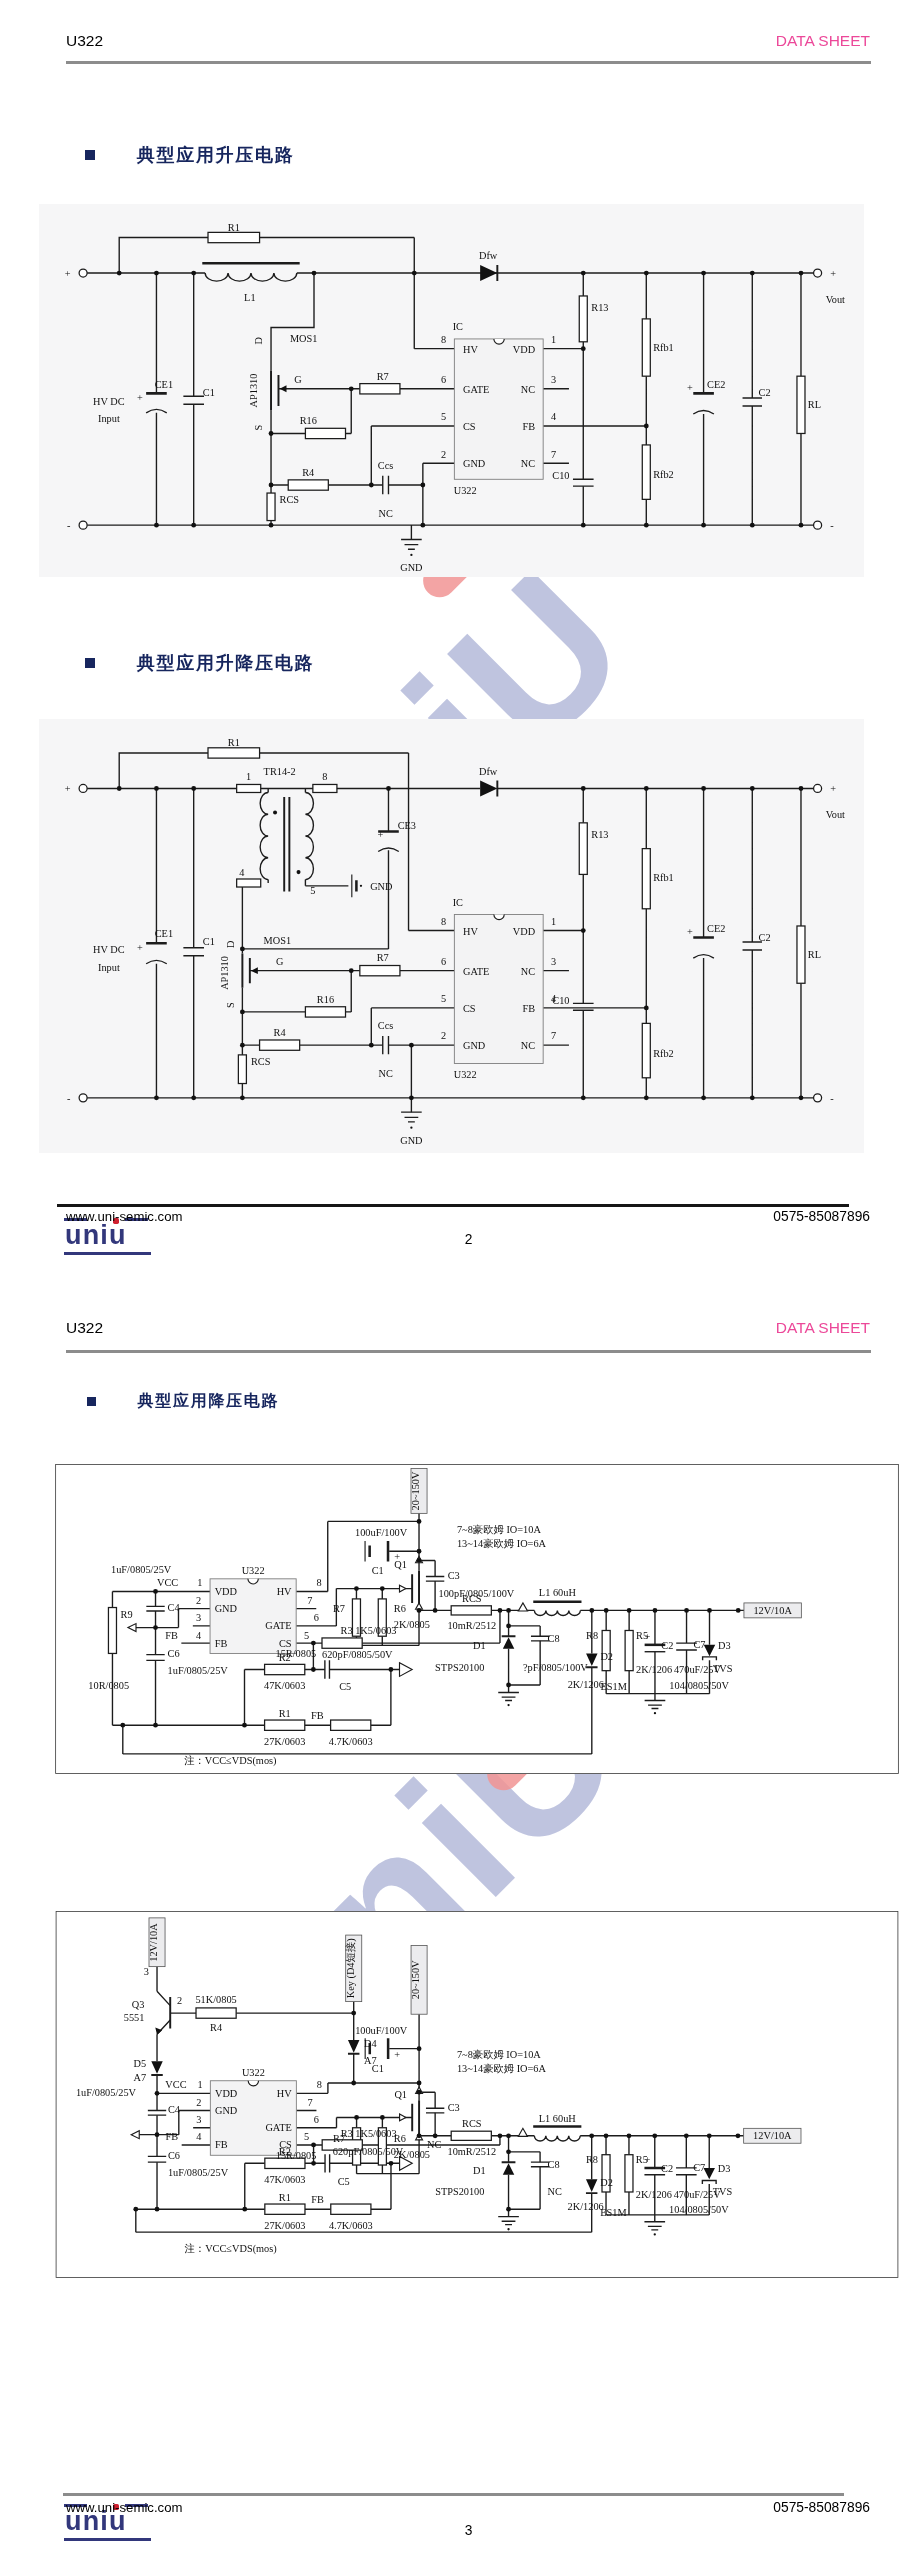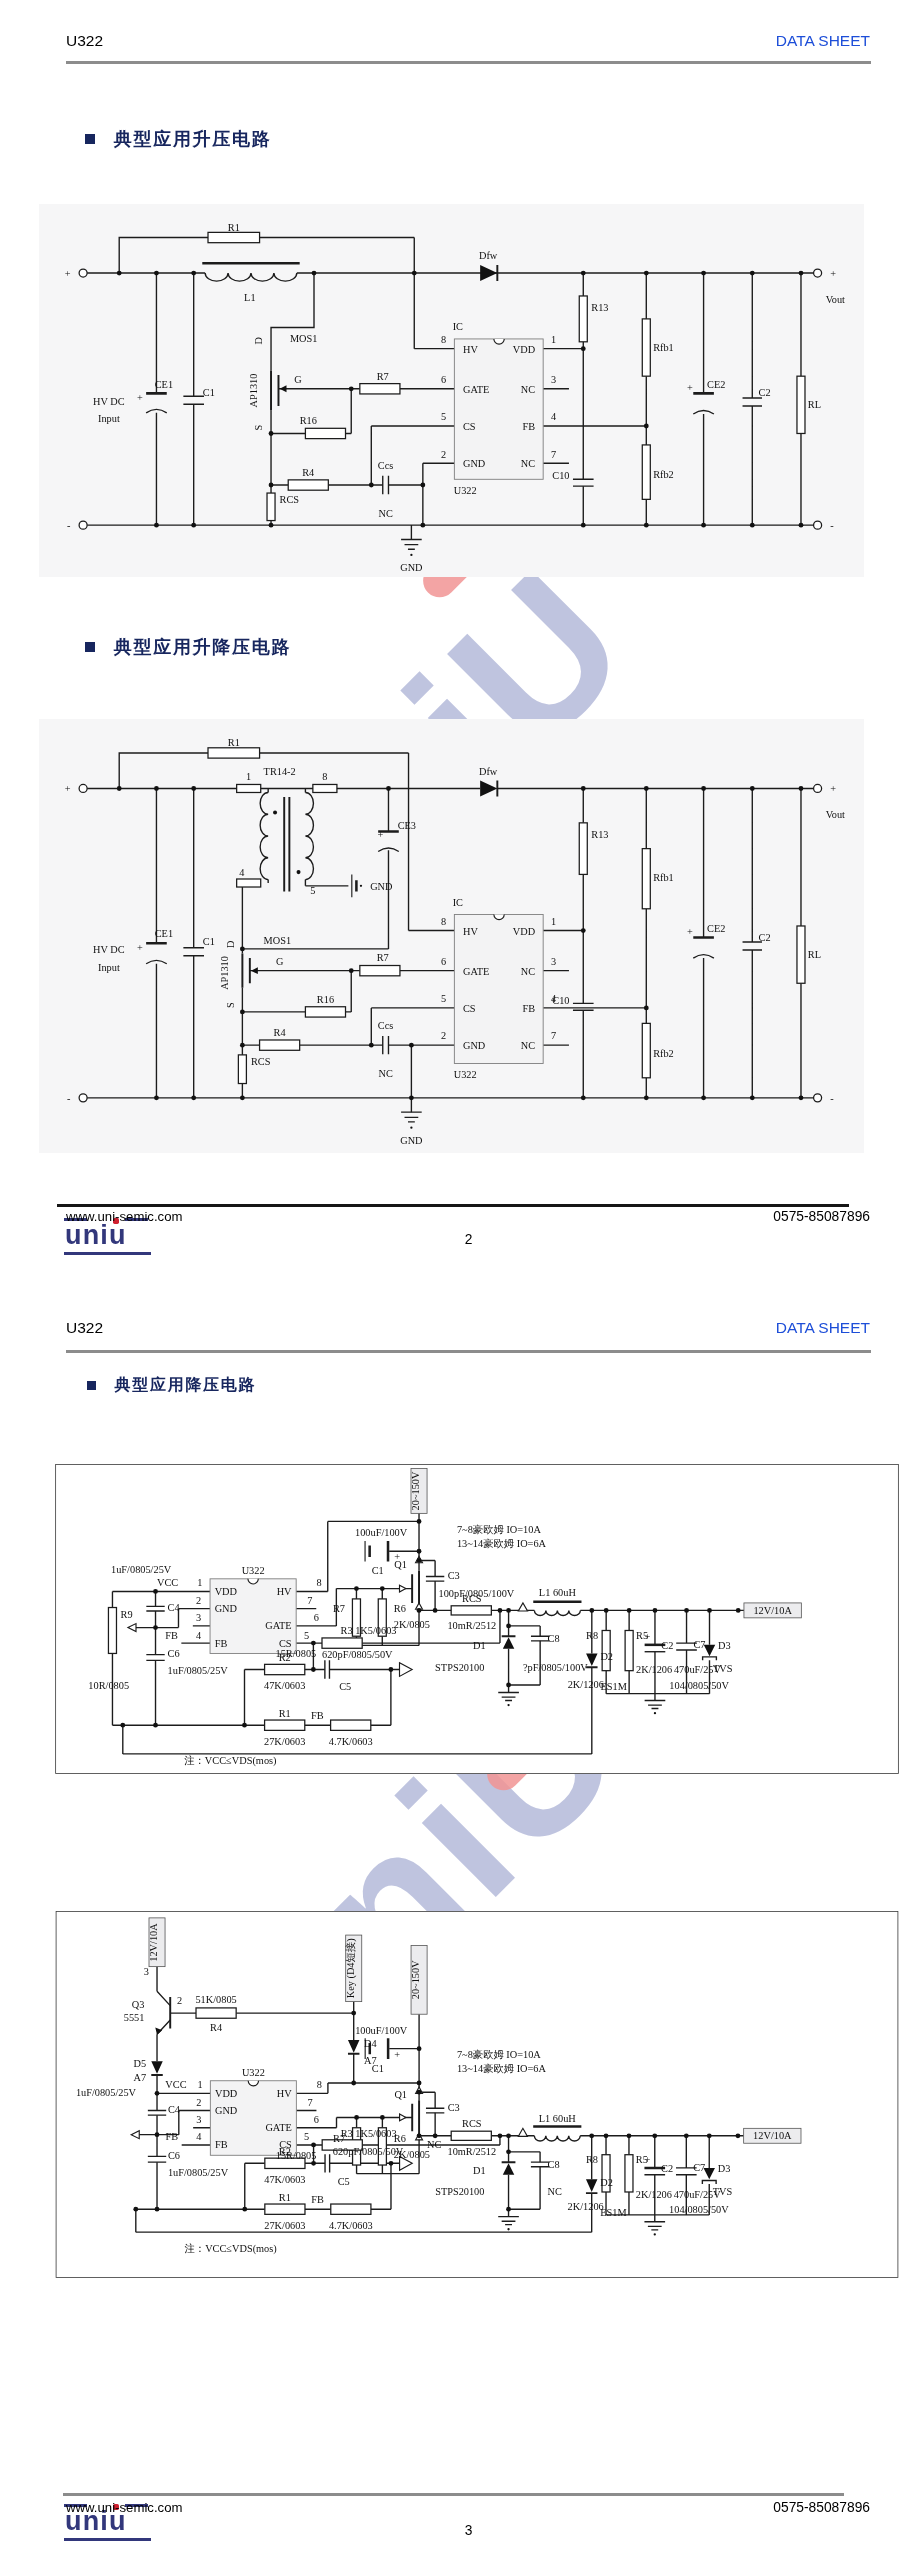--- a/index.html
+++ b/index.html
@@ -1,22 +1,22 @@
 <!DOCTYPE html>
 <html style="font-size:9.2px"><head>
 <meta charset="utf-8">
 <style>
   html,body{margin:0;padding:0;background:#fff;}
   body{width:911px;height:2576px;position:relative;font-family:"Liberation Sans",sans-serif;color:#000;}
   .abs{position:absolute;}
   .hdr-part{font-size:15.5px;color:#000;}
-  .hdr-doc{font-size:15.5px;color:#1d4ed8;text-align:right;}
+  .hdr-doc{font-size:15.5px;color:#ec4899;text-align:right;}
   .hrule{height:2.9px;background:#8c8c8c;}
   .frule-dark{height:3.4px;background:#161616;}
-  .sec-title{display:flex;align-items:center;gap:19px;}
+  .sec-title{display:flex;align-items:center;gap:42px;margin-top:16px;}
   .sec-bullet{width:9.8px;height:9.8px;background:#17265e;}
   .sec-text{font-size:18px;font-weight:bold;color:#17265e;letter-spacing:1.7px;}
   .circ{background:#f6f6f7;text-align:center;}
   .circ.white{background:#fff;}
   svg{display:block;}
   svg text{font-family:"Liberation Serif",serif;fill:#101010;font-size:18px;}
   .w{fill:none;stroke:#1c1c1c;stroke-width:2.4;}
   .w2{fill:none;stroke:#1c1c1c;stroke-width:2;}
   .w3{fill:none;stroke:#1c1c1c;stroke-width:3.4;}
   .w4{fill:none;stroke:#1c1c1c;stroke-width:4.4;}

